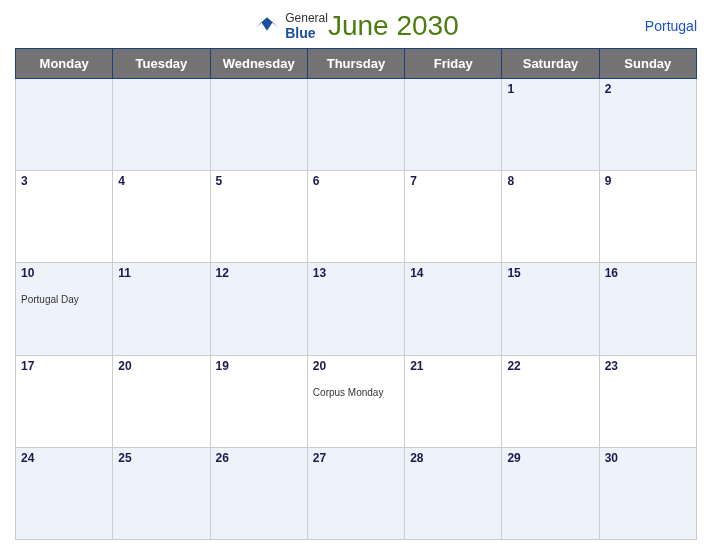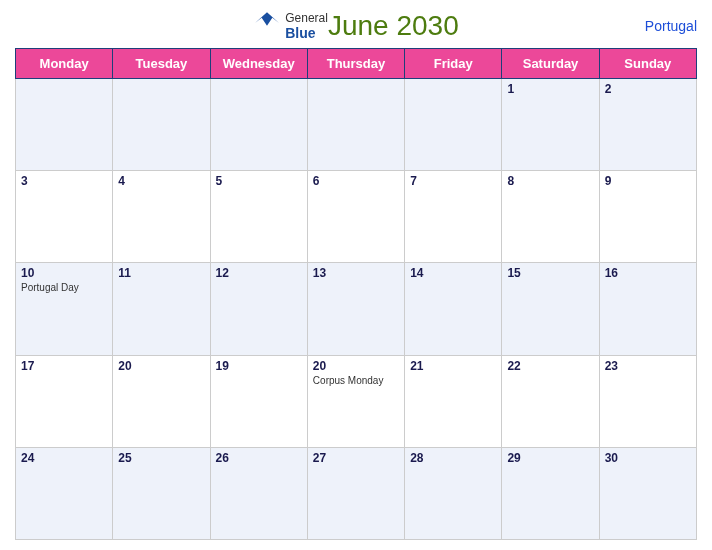--- a/index.html
+++ b/index.html
@@ -30,21 +30,21 @@
       font-size: 14px;
       color: #1a4fa0;
       font-weight: bold;
     }
     .logo-bird {
       width: 28px;
       height: 20px;
     }
     .logo-wrapper {
       display: flex;
-      align-items: flex-start;
+      align-items: center;
       gap: 4px;
     }
     .logo-text {
       display: flex;
       flex-direction: column;
     }
     .title {
       font-size: 28px;
       color: #4d7c0f;
       font-weight: normal;
@@ -54,21 +54,21 @@
       right: 0;
       font-size: 14px;
       color: #1d4ed8;
     }
     .calendar {
       width: 100%;
       border-collapse: collapse;
       flex: 1;
     }
     .calendar thead tr th {
-      background-color: #ec4899;
+      background-color: #737373;
       color: #fff;
       font-size: 13px;
       font-weight: bold;
       padding: 7px 4px;
       text-align: center;
       border: 1px solid #1e3f7a;
     }
     .calendar tbody tr td {
       border: 1px solid #ccc;
       vertical-align: top;
@@ -78,21 +78,21 @@
     }
     .day-number {
       font-size: 12px;
       color: #1a1a4e;
       font-weight: bold;
       display: block;
     }
     .event-label {
       font-size: 10px;
       color: #333;
-      margin-top: 2px;
+      margin-top: 14px;
       display: block;
     }
     tbody tr:nth-child(odd) td {
       background-color: #eef2fa;
     }
     tbody tr:nth-child(even) td {
       background-color: #fff;
     }
   </style>
 </head>

